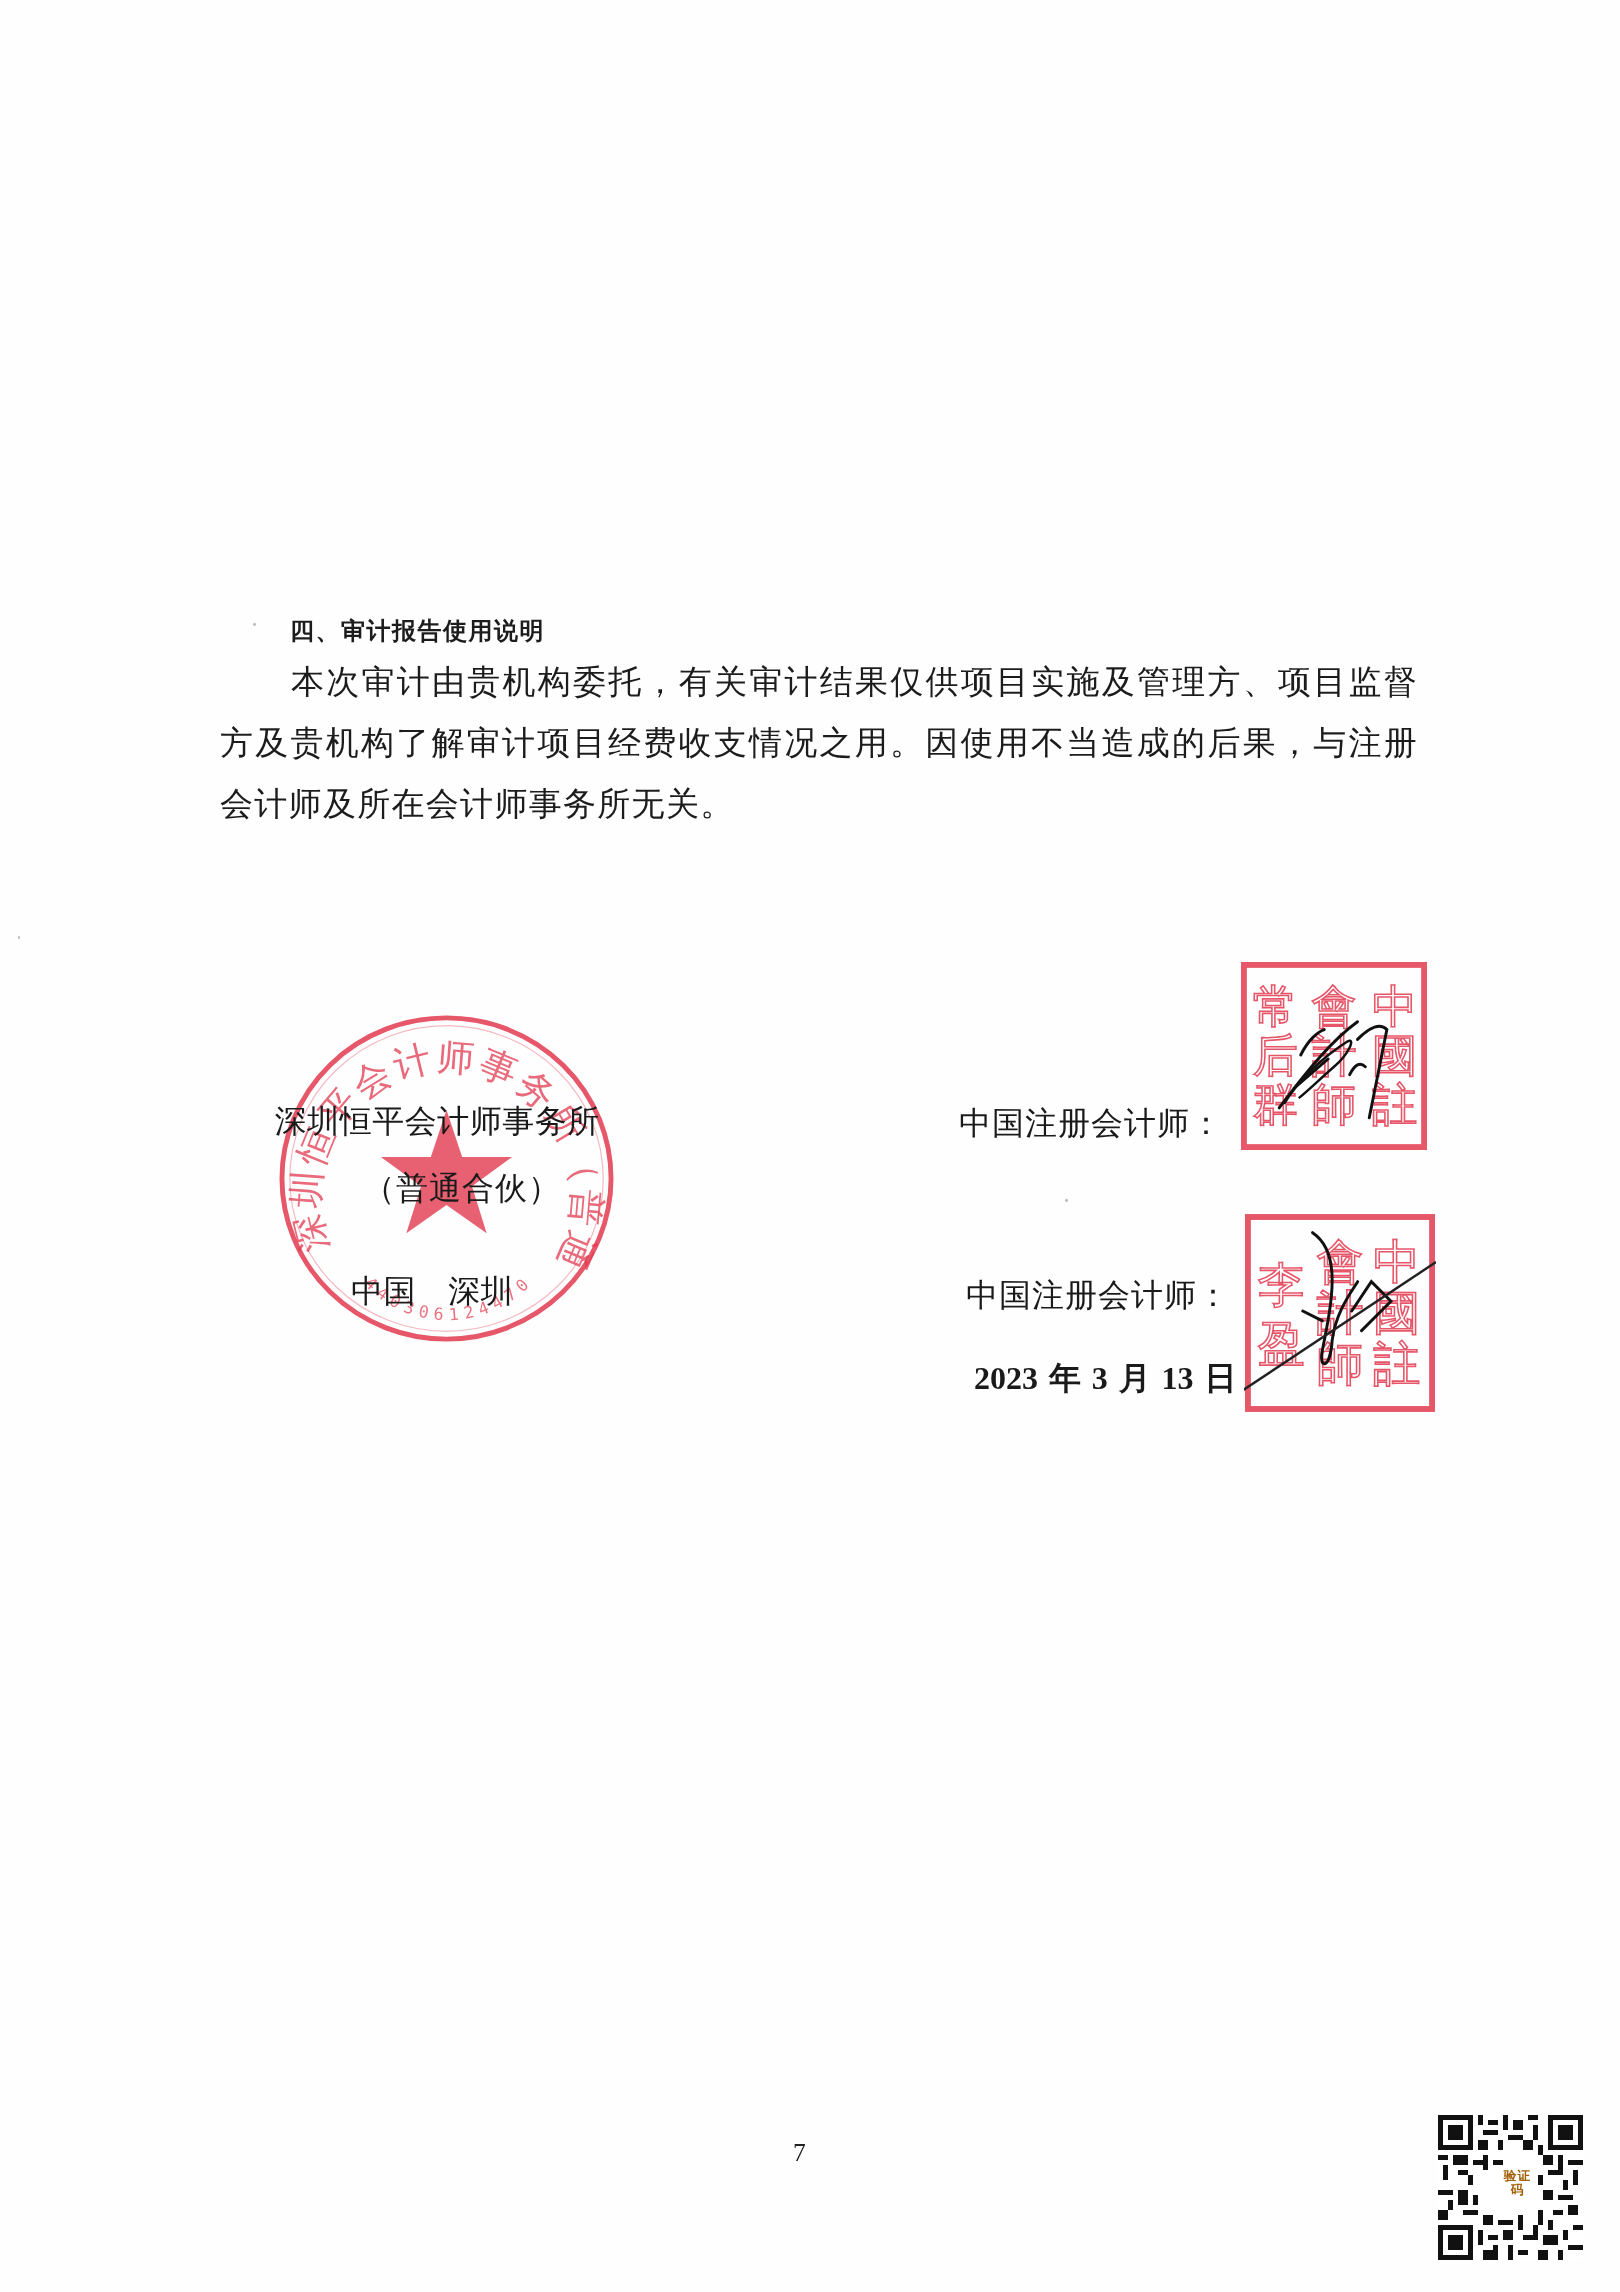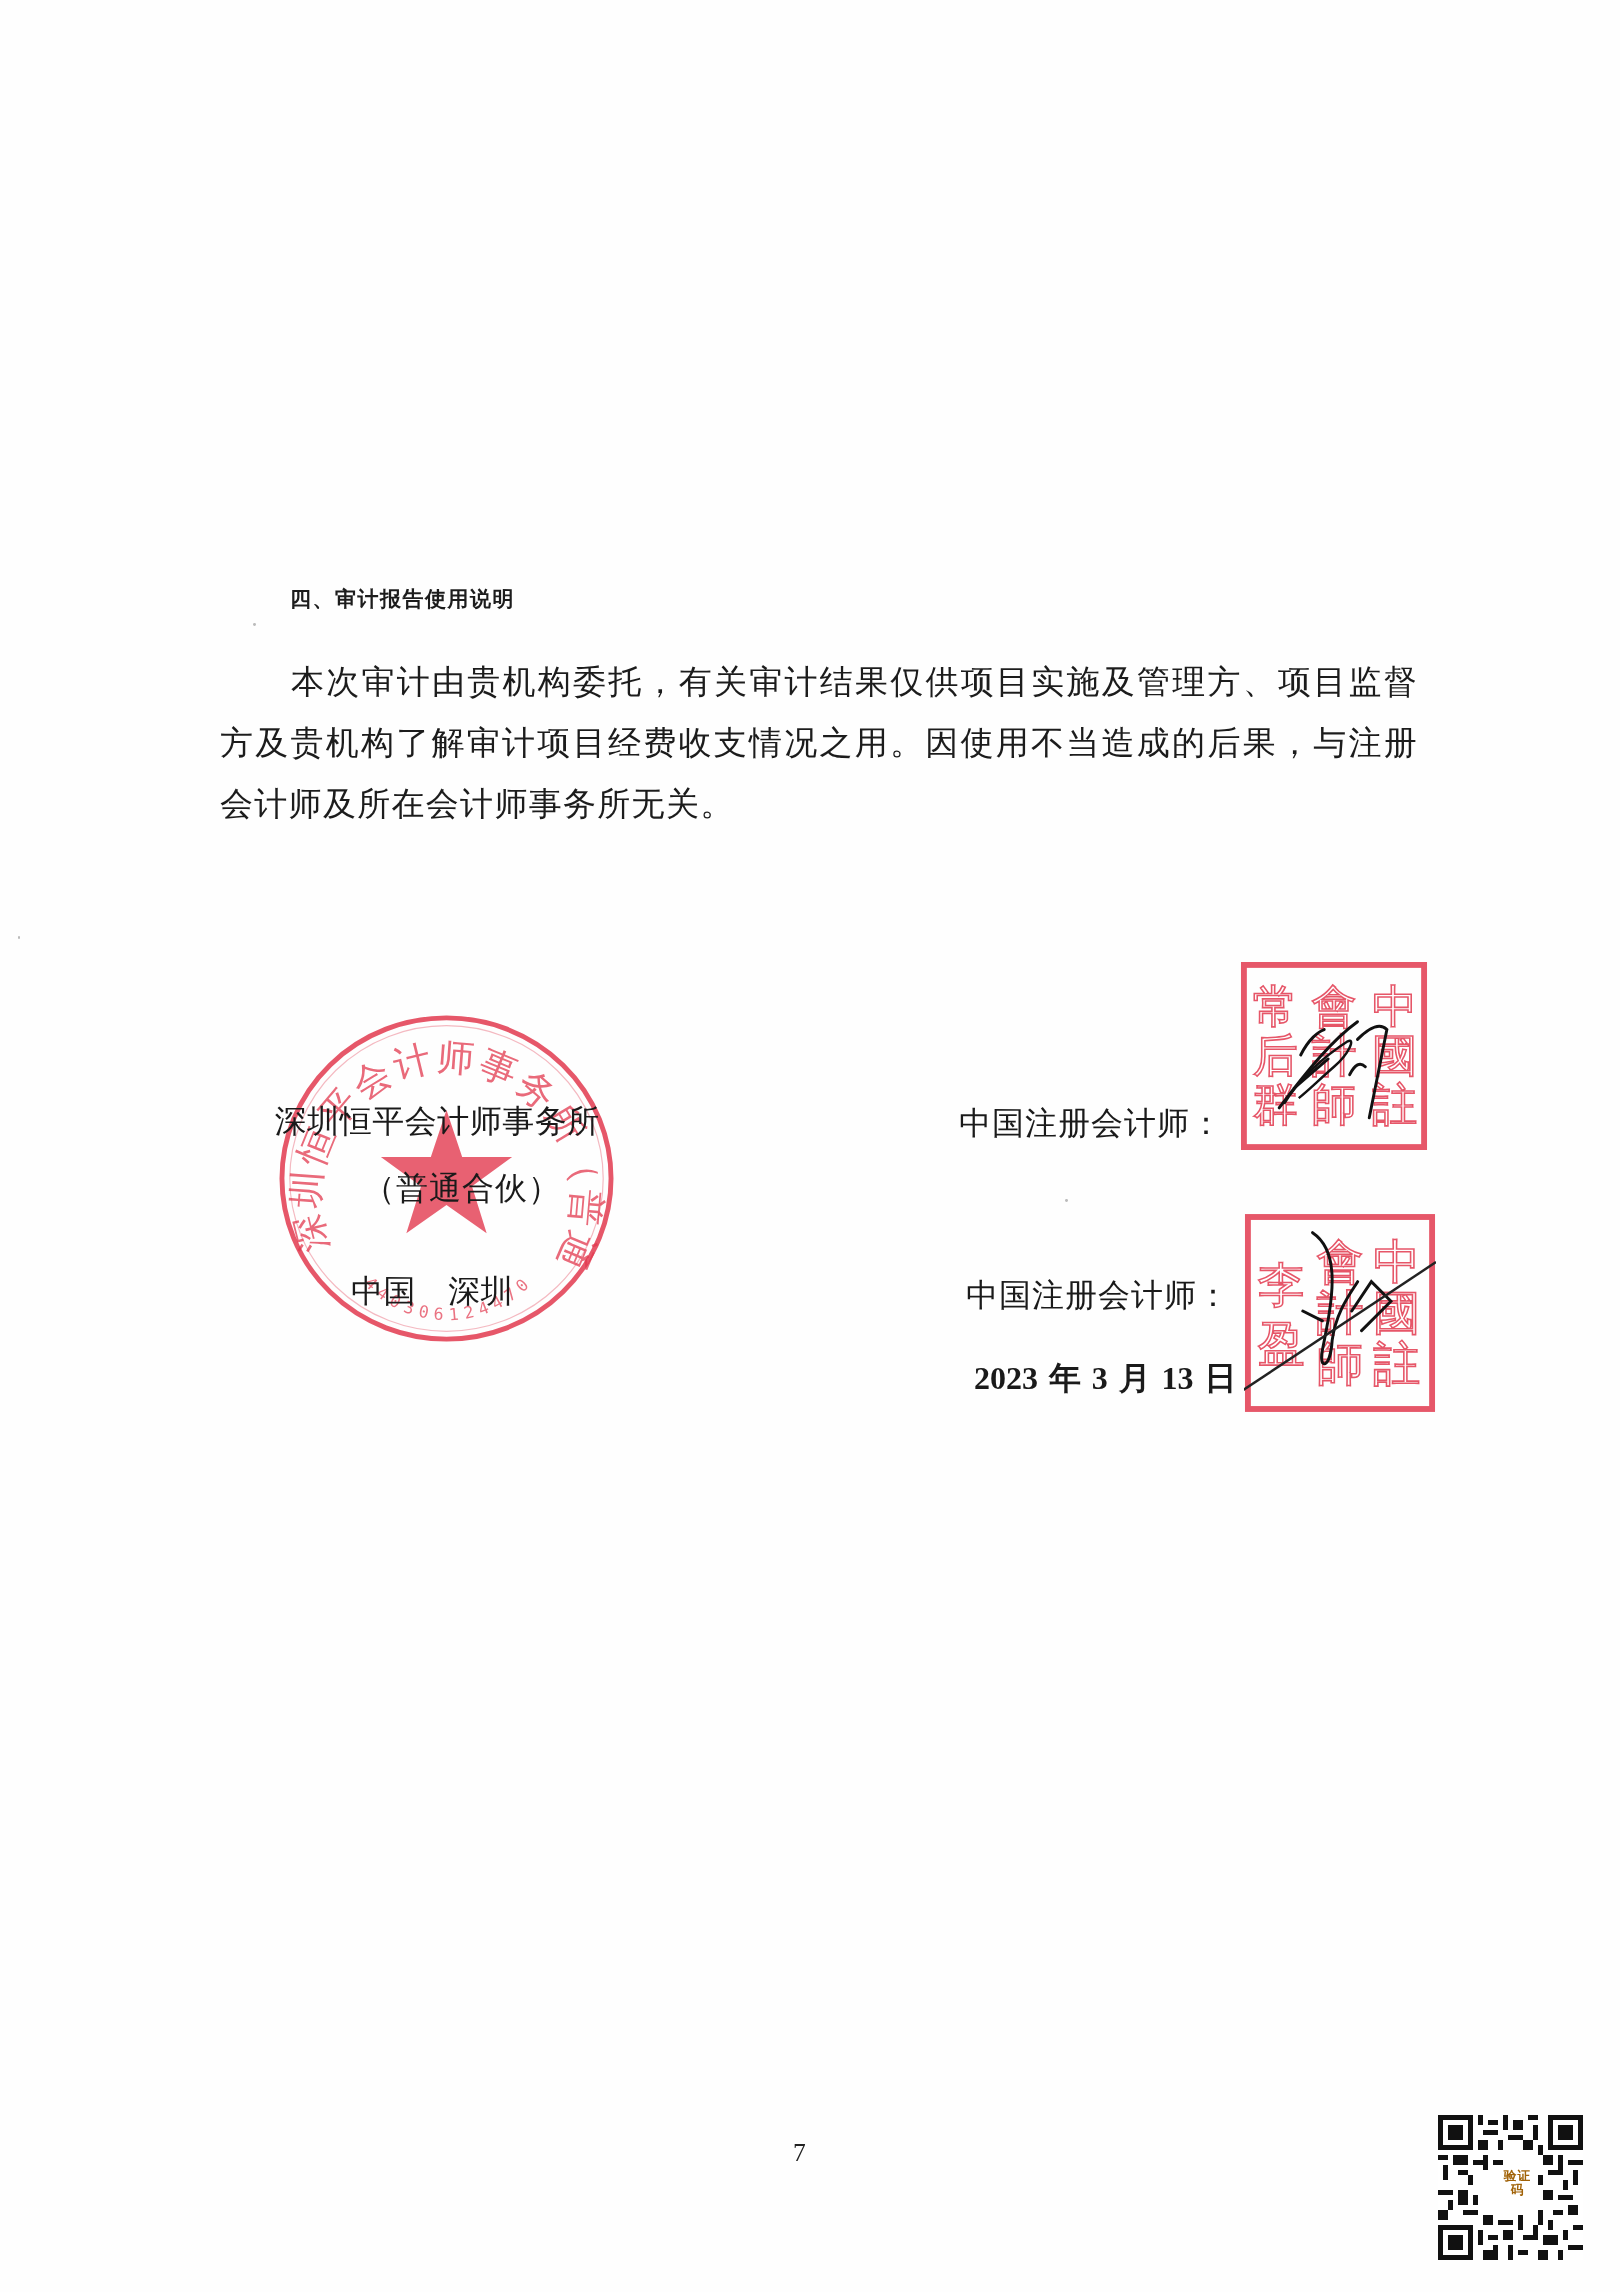--- a/index.html
+++ b/index.html
@@ -35,22 +35,22 @@
       font-weight: normal;
       color: #1c1c1c;
     }
     .para-note {
       top: 247px;
       text-indent: 71px;
     }
     .section-heading {
       position: absolute;
       left: 290px;
-      top: 576px;
-      font-size: 21px;
+      top: 608px;
+      font-size: 24px;
       line-height: 47px;
       letter-spacing: 1.5px;
       font-family: "DejaVu Sans", "Liberation Sans", sans-serif;
       font-weight: bold;
       color: #1c1c1c;
       margin: 0;
     }
     .para-usage {
       top: 651px;
       text-indent: 71px;

